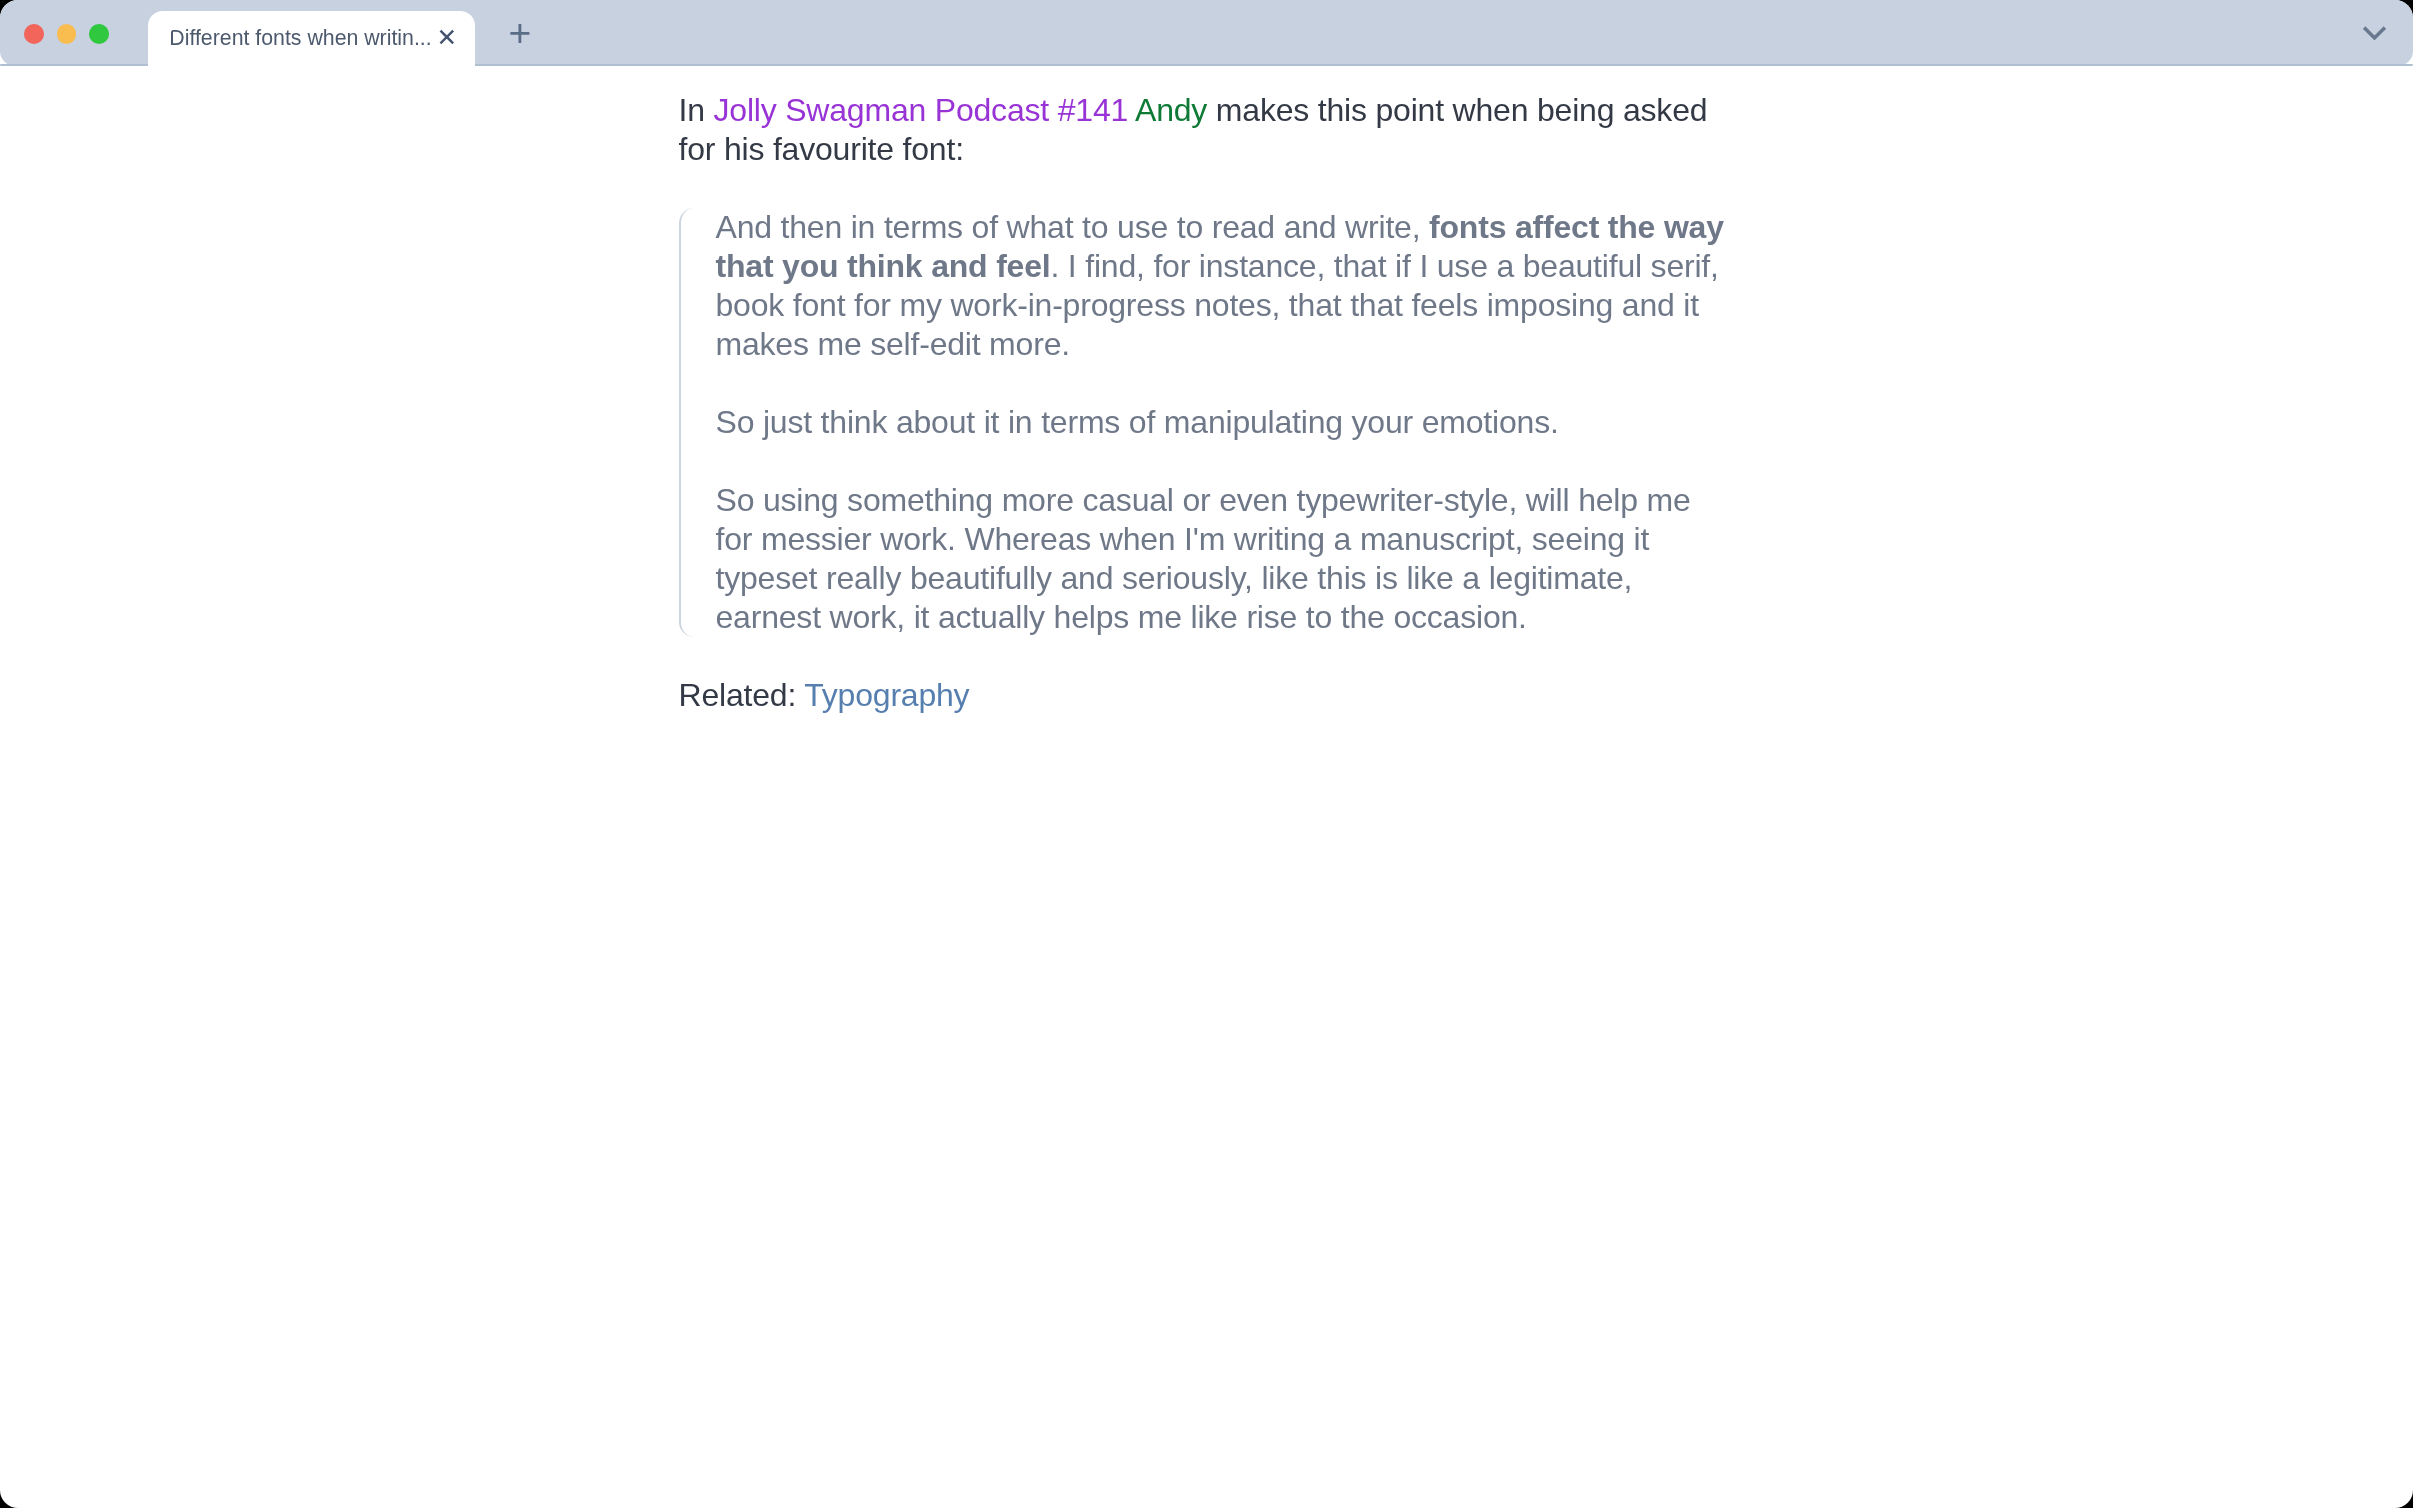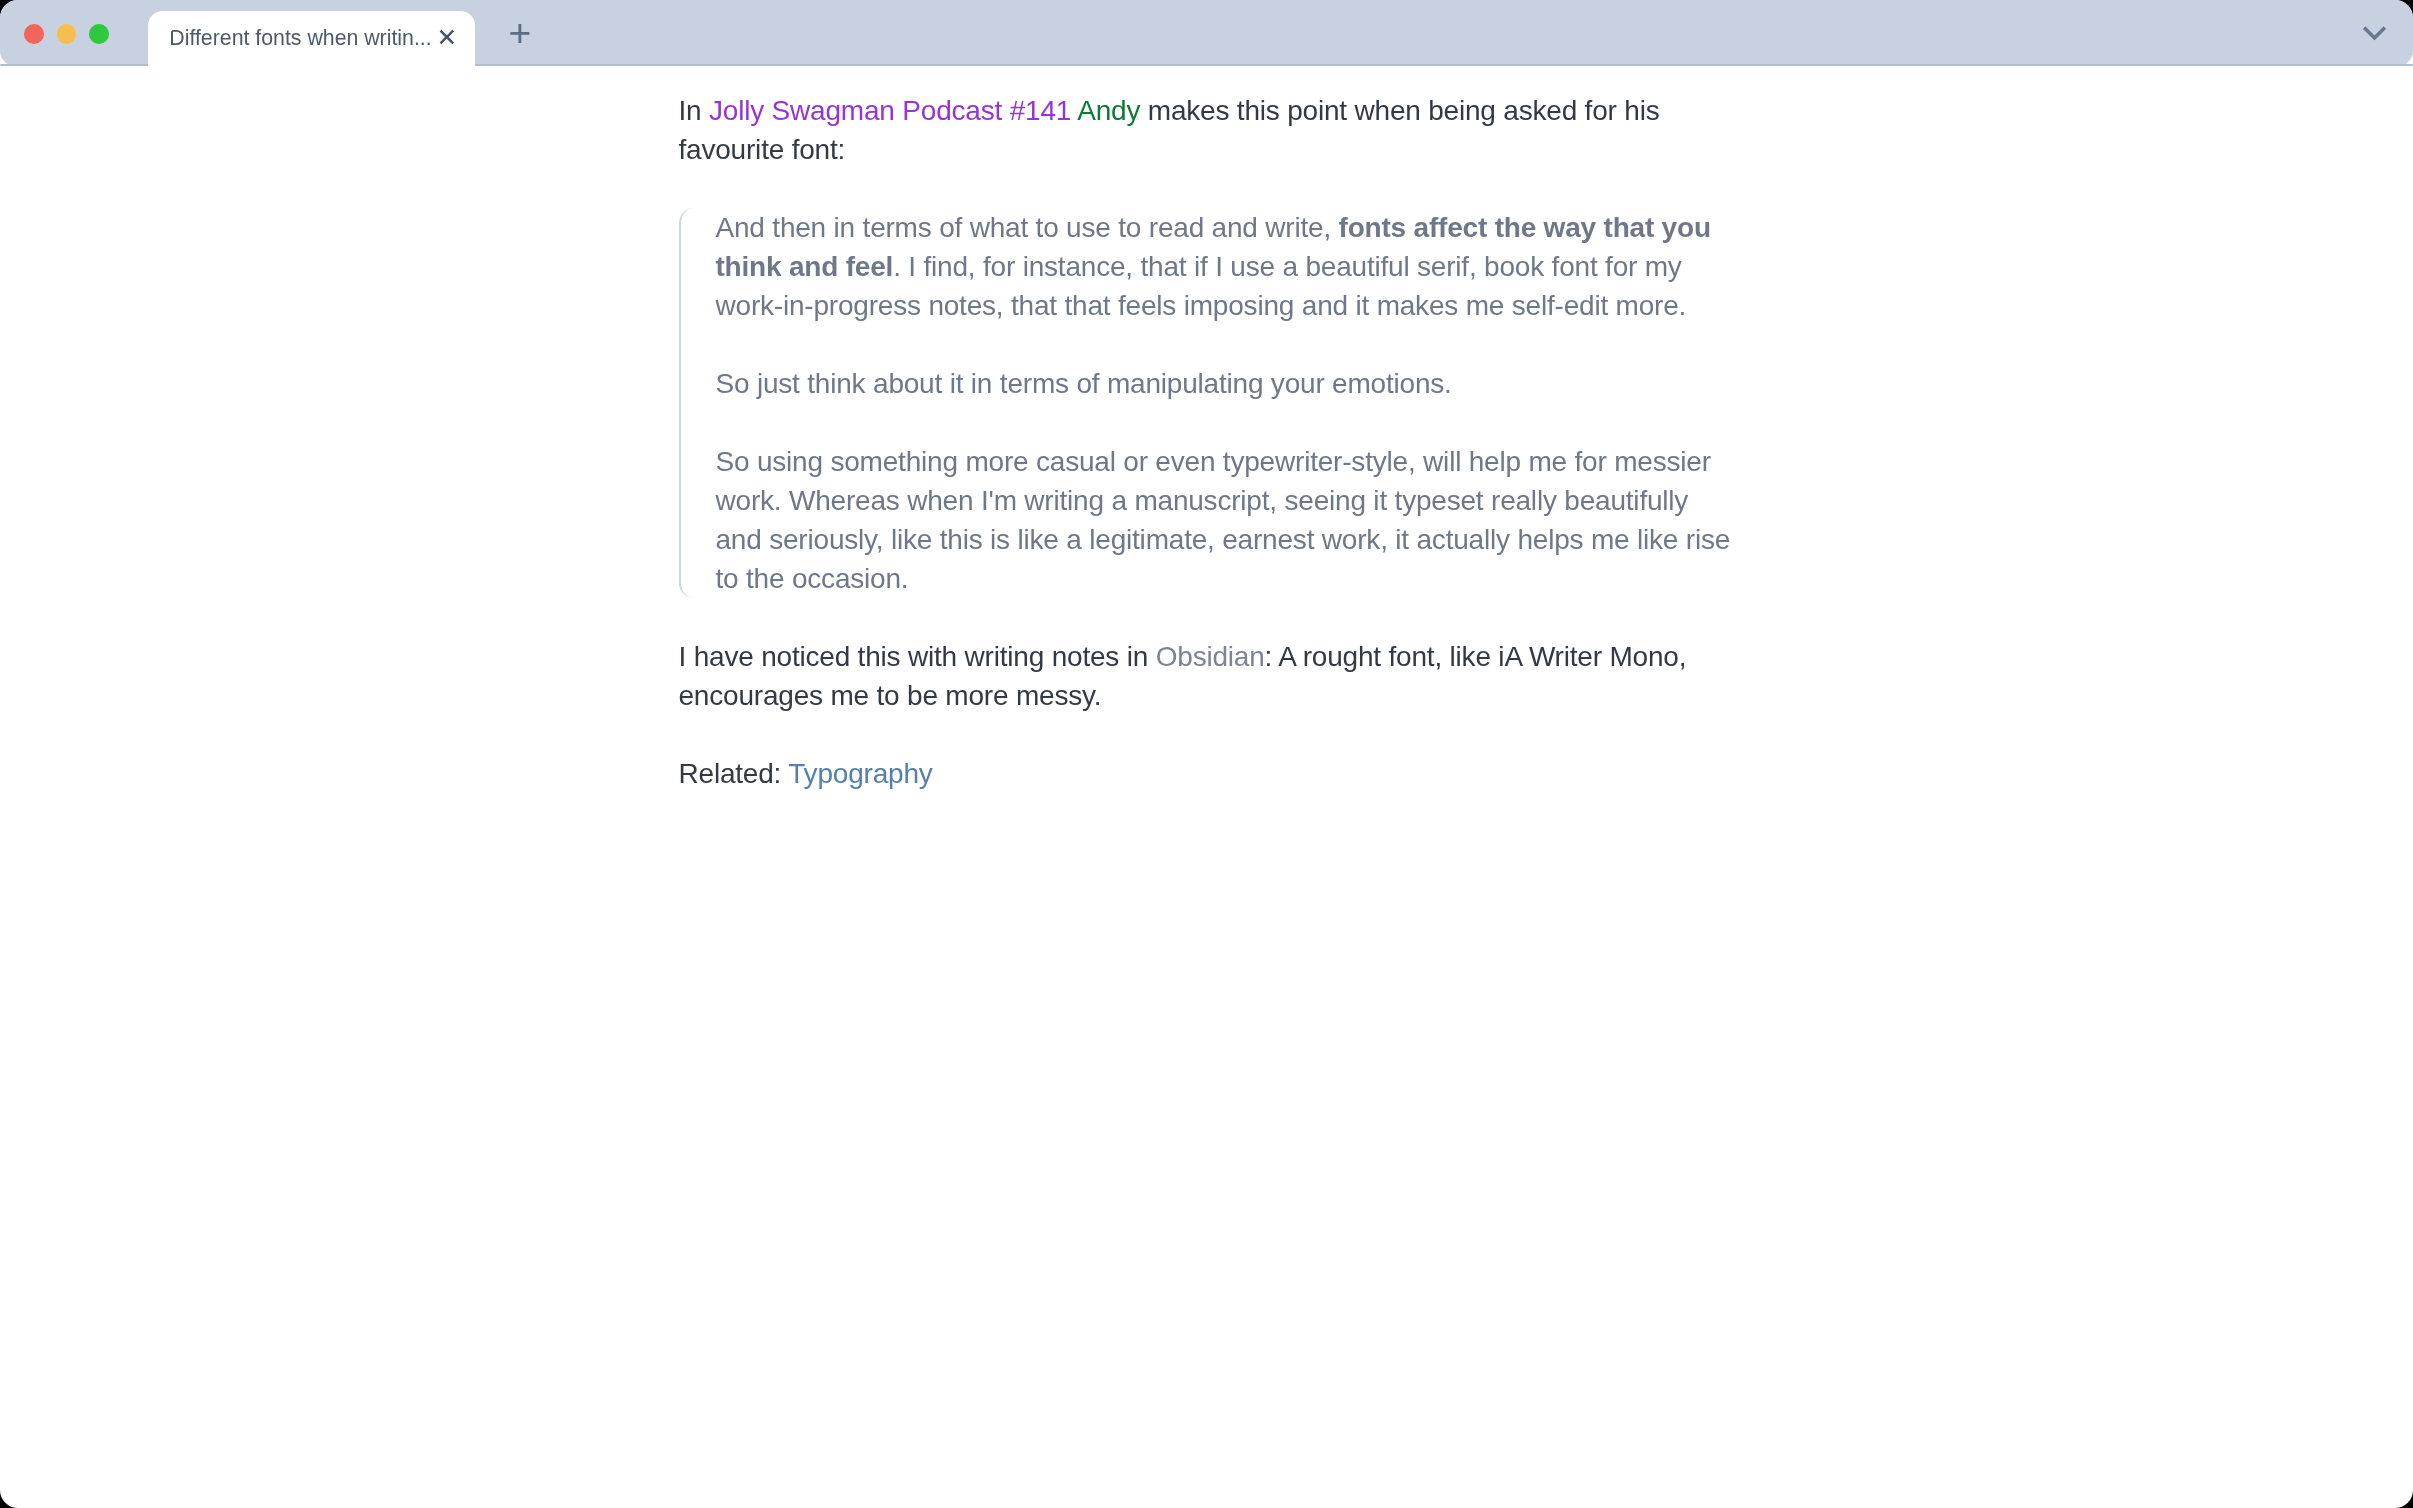--- a/index.html
+++ b/index.html
@@ -92,21 +92,21 @@
     border-radius: 1.6px;
     transform: rotate(45deg) translate(-3.3px, -3.3px);
   }
   
   .content {
     padding-top: 25.4px;
   }
   .column {
     width: 1056px;
     margin: 0 auto;
-    font-size: 28px;
+    font-size: 32px;
     line-height: 39px;
     letter-spacing: -0.2px;
     color: #333a46;
   }
   .column p { margin: 0 0 39px 0; }
   blockquote {
     margin: 39px 0;
     border-left: 2.5px solid #ccd6e0;
     padding-left: 35px;
     color: #6f7888;
@@ -147,21 +147,20 @@
     <div class="column">
 
       <p><span>In </span><a class="link purple">Jolly Swagman Podcast #141</a><span> </span><a class="link green">Andy</a><span> makes this point when being asked for his favourite font:</span></p>
 
       <blockquote>
         <p><span>And then in terms of what to use to read and write, </span><b>fonts affect the way that you think and feel</b><span>. I find, for instance, that if I use a beautiful serif, book font for my work-in-progress notes, that that feels imposing and it makes me self-edit more.</span></p>
         <p>So just think about it in terms of manipulating your emotions.</p>
         <p>So using something more casual or even typewriter-style, will help me for messier work. Whereas when I'm writing a manuscript, seeing it typeset really beautifully and seriously, like this is like a legitimate, earnest work, it actually helps me like rise to the occasion.</p>
       </blockquote>
 
-      <p><span>I have noticed this with writing notes in </span><a class="link gray">Obsidian</a><span>: A rought font, like iA Writer Mono, encourages me to be more messy.</span></p>
 
       <p><span>Related: </span><a class="link blue">Typography</a></p>
 
     </div>
   </div>
 
 </div>
 
 
 </body></html>

